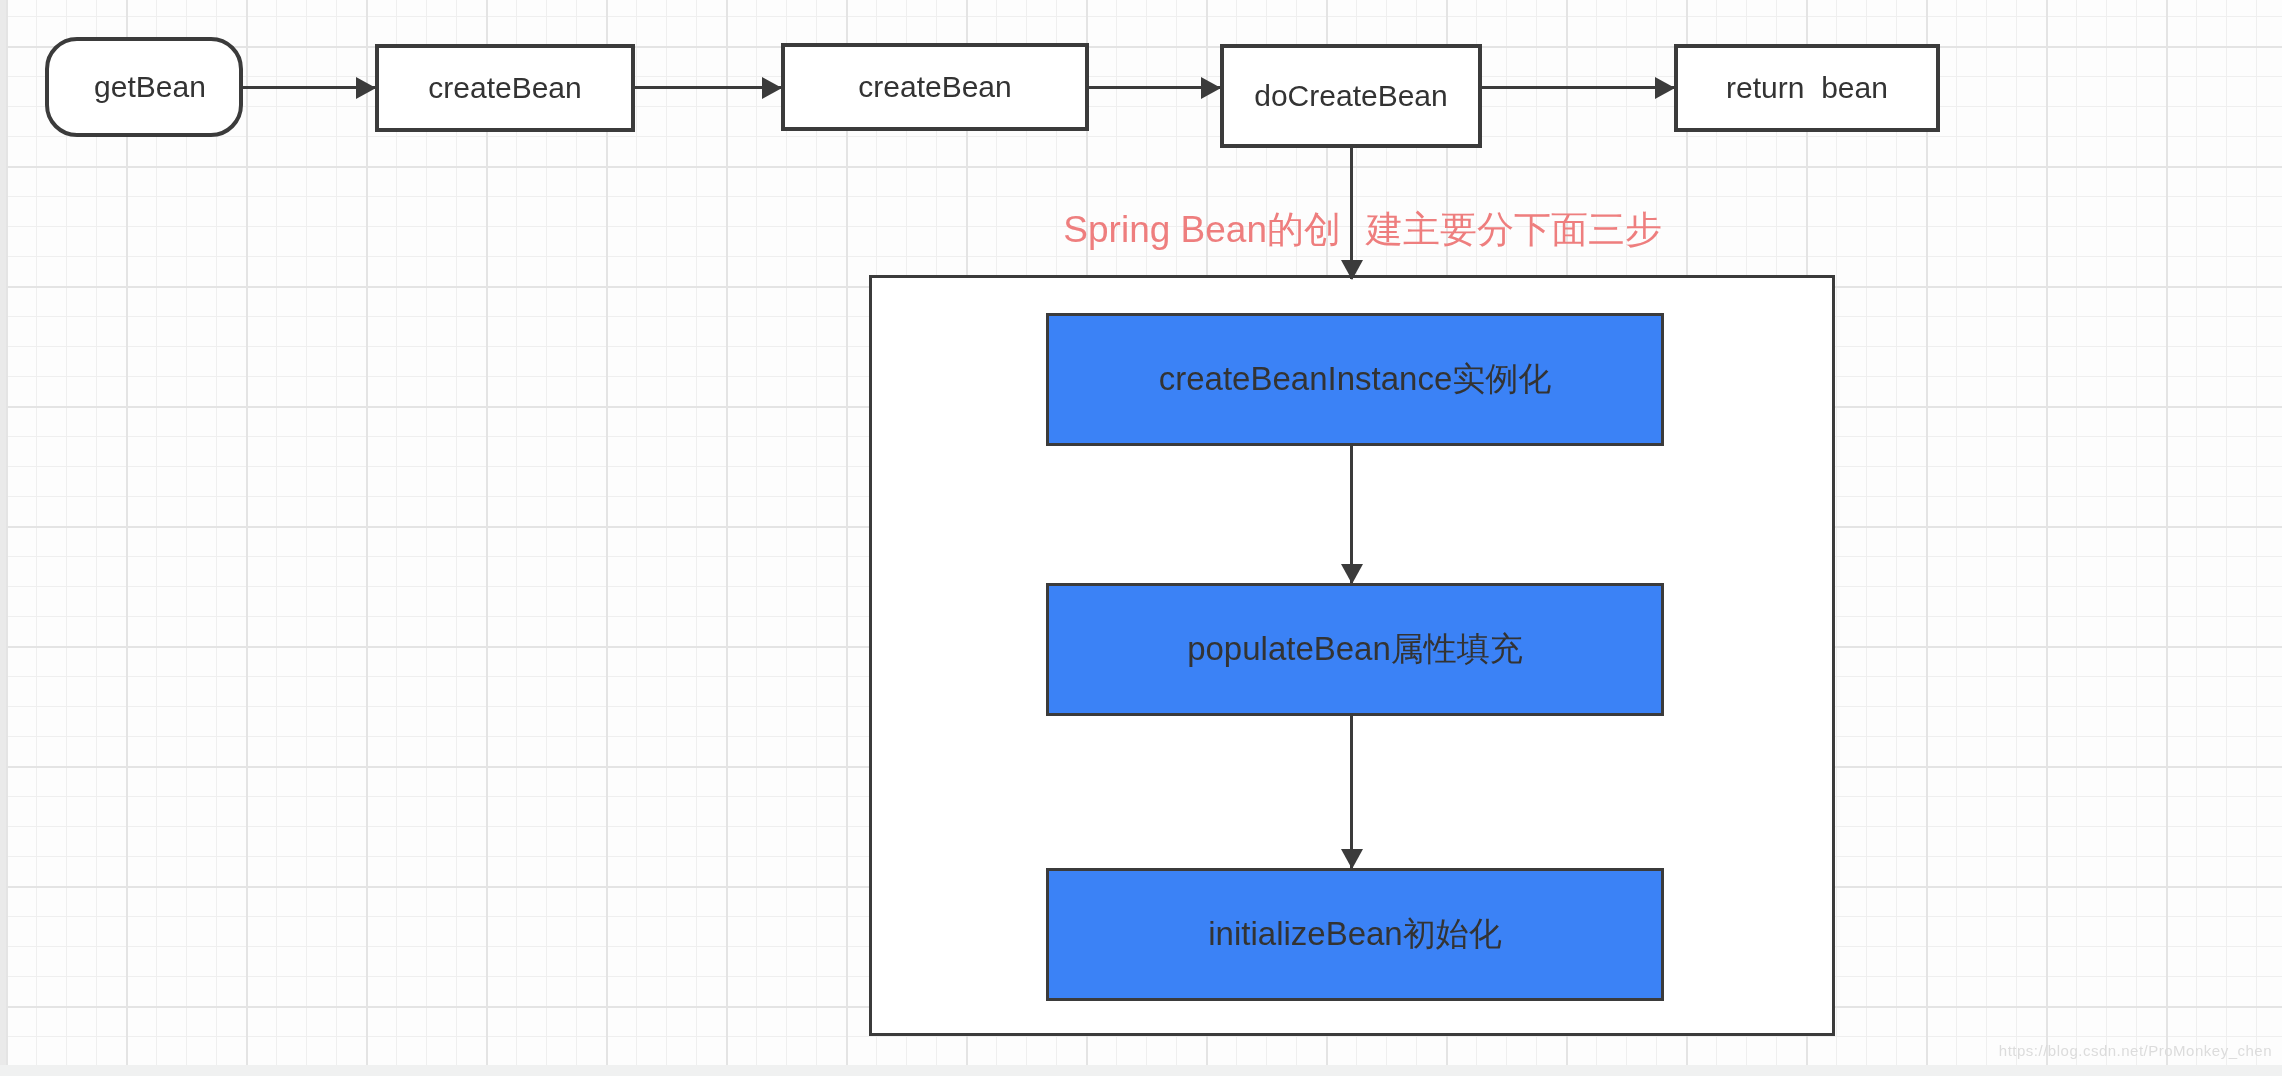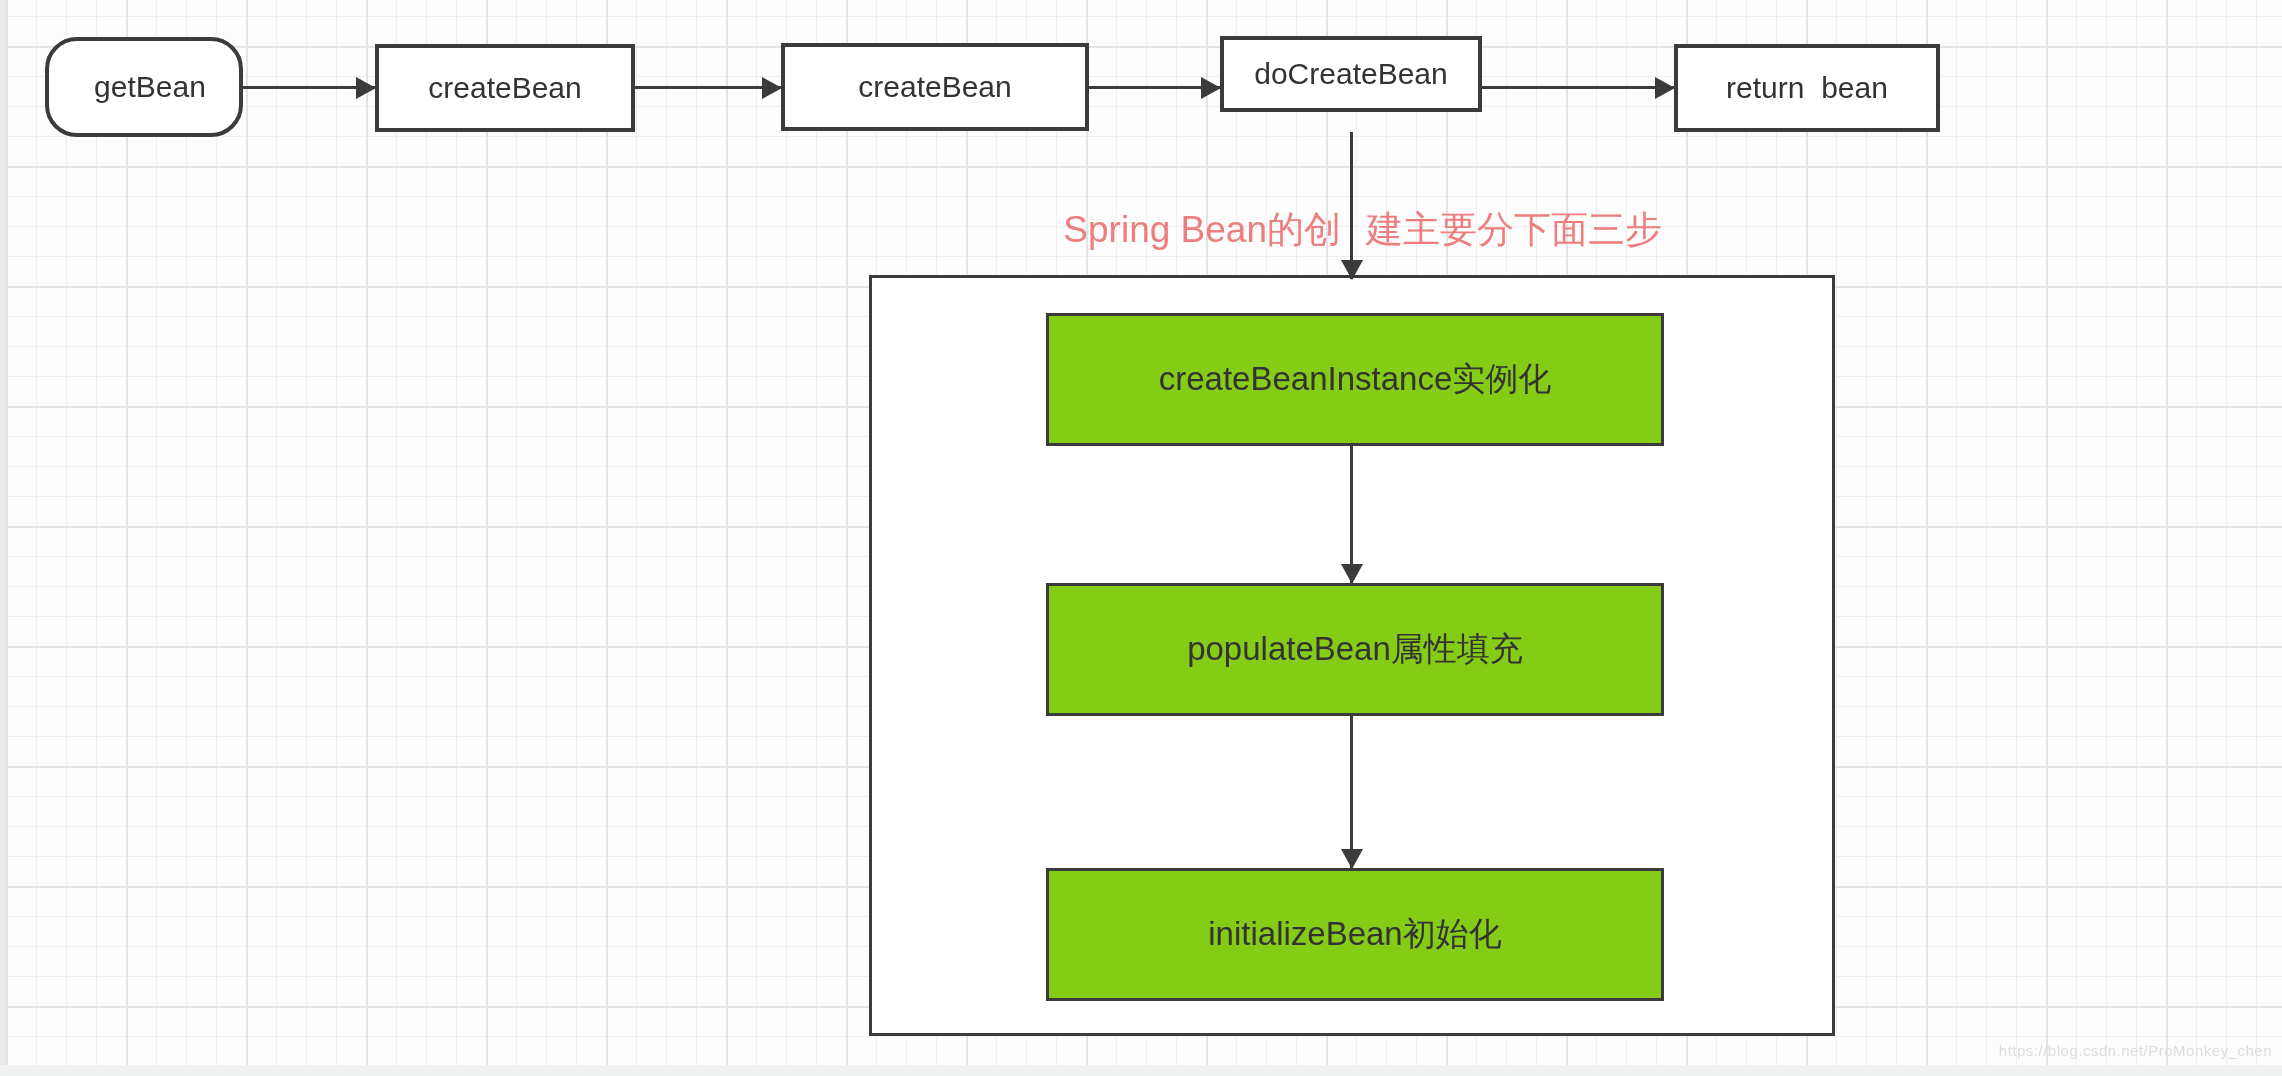--- a/index.html
+++ b/index.html
@@ -41,21 +41,21 @@
     position:absolute;
     left:869px;top:275px;width:966px;height:761px;
     background:#ffffff;
     border:3px solid #3b3b3b;
     box-sizing:border-box;
     z-index:1;
   }
   .sub-node{
     position:absolute;
     left:1046px;width:618px;height:133px;
-    background:#84cc16;
+    background:#3b82f6;
     border:3px solid #3b3b3b;
     box-sizing:border-box;
     display:flex;align-items:center;justify-content:center;
     color:#333333;
     font-size:33px;font-weight:500;
     white-space:pre;
     z-index:3;
   }
   
   .harrow{position:absolute;height:3px;background:#3b3b3b;z-index:2;}
@@ -101,21 +101,21 @@
 </div>
 
 <div class="node" style="left:375px;top:44px;width:260px;height:88px">
   <span>createBean</span>
 </div>
 
 <div class="node" style="left:781px;top:43px;width:308px;height:88px">
   <span>createBean</span>
 </div>
 
-<div class="node" style="left:1220px;top:36px;width:262px;height:76px">
+<div class="node" style="left:1220px;top:44px;width:262px;height:104px">
   <span>doCreateBean</span>
 </div>
 
 <div class="node" style="left:1674px;top:44px;width:266px;height:88px">
   <span>return  bean</span>
 </div>
 
 <div class="harrow" style="left:243px;top:86px;width:132px">
   <div class="head"></div>
 </div>

